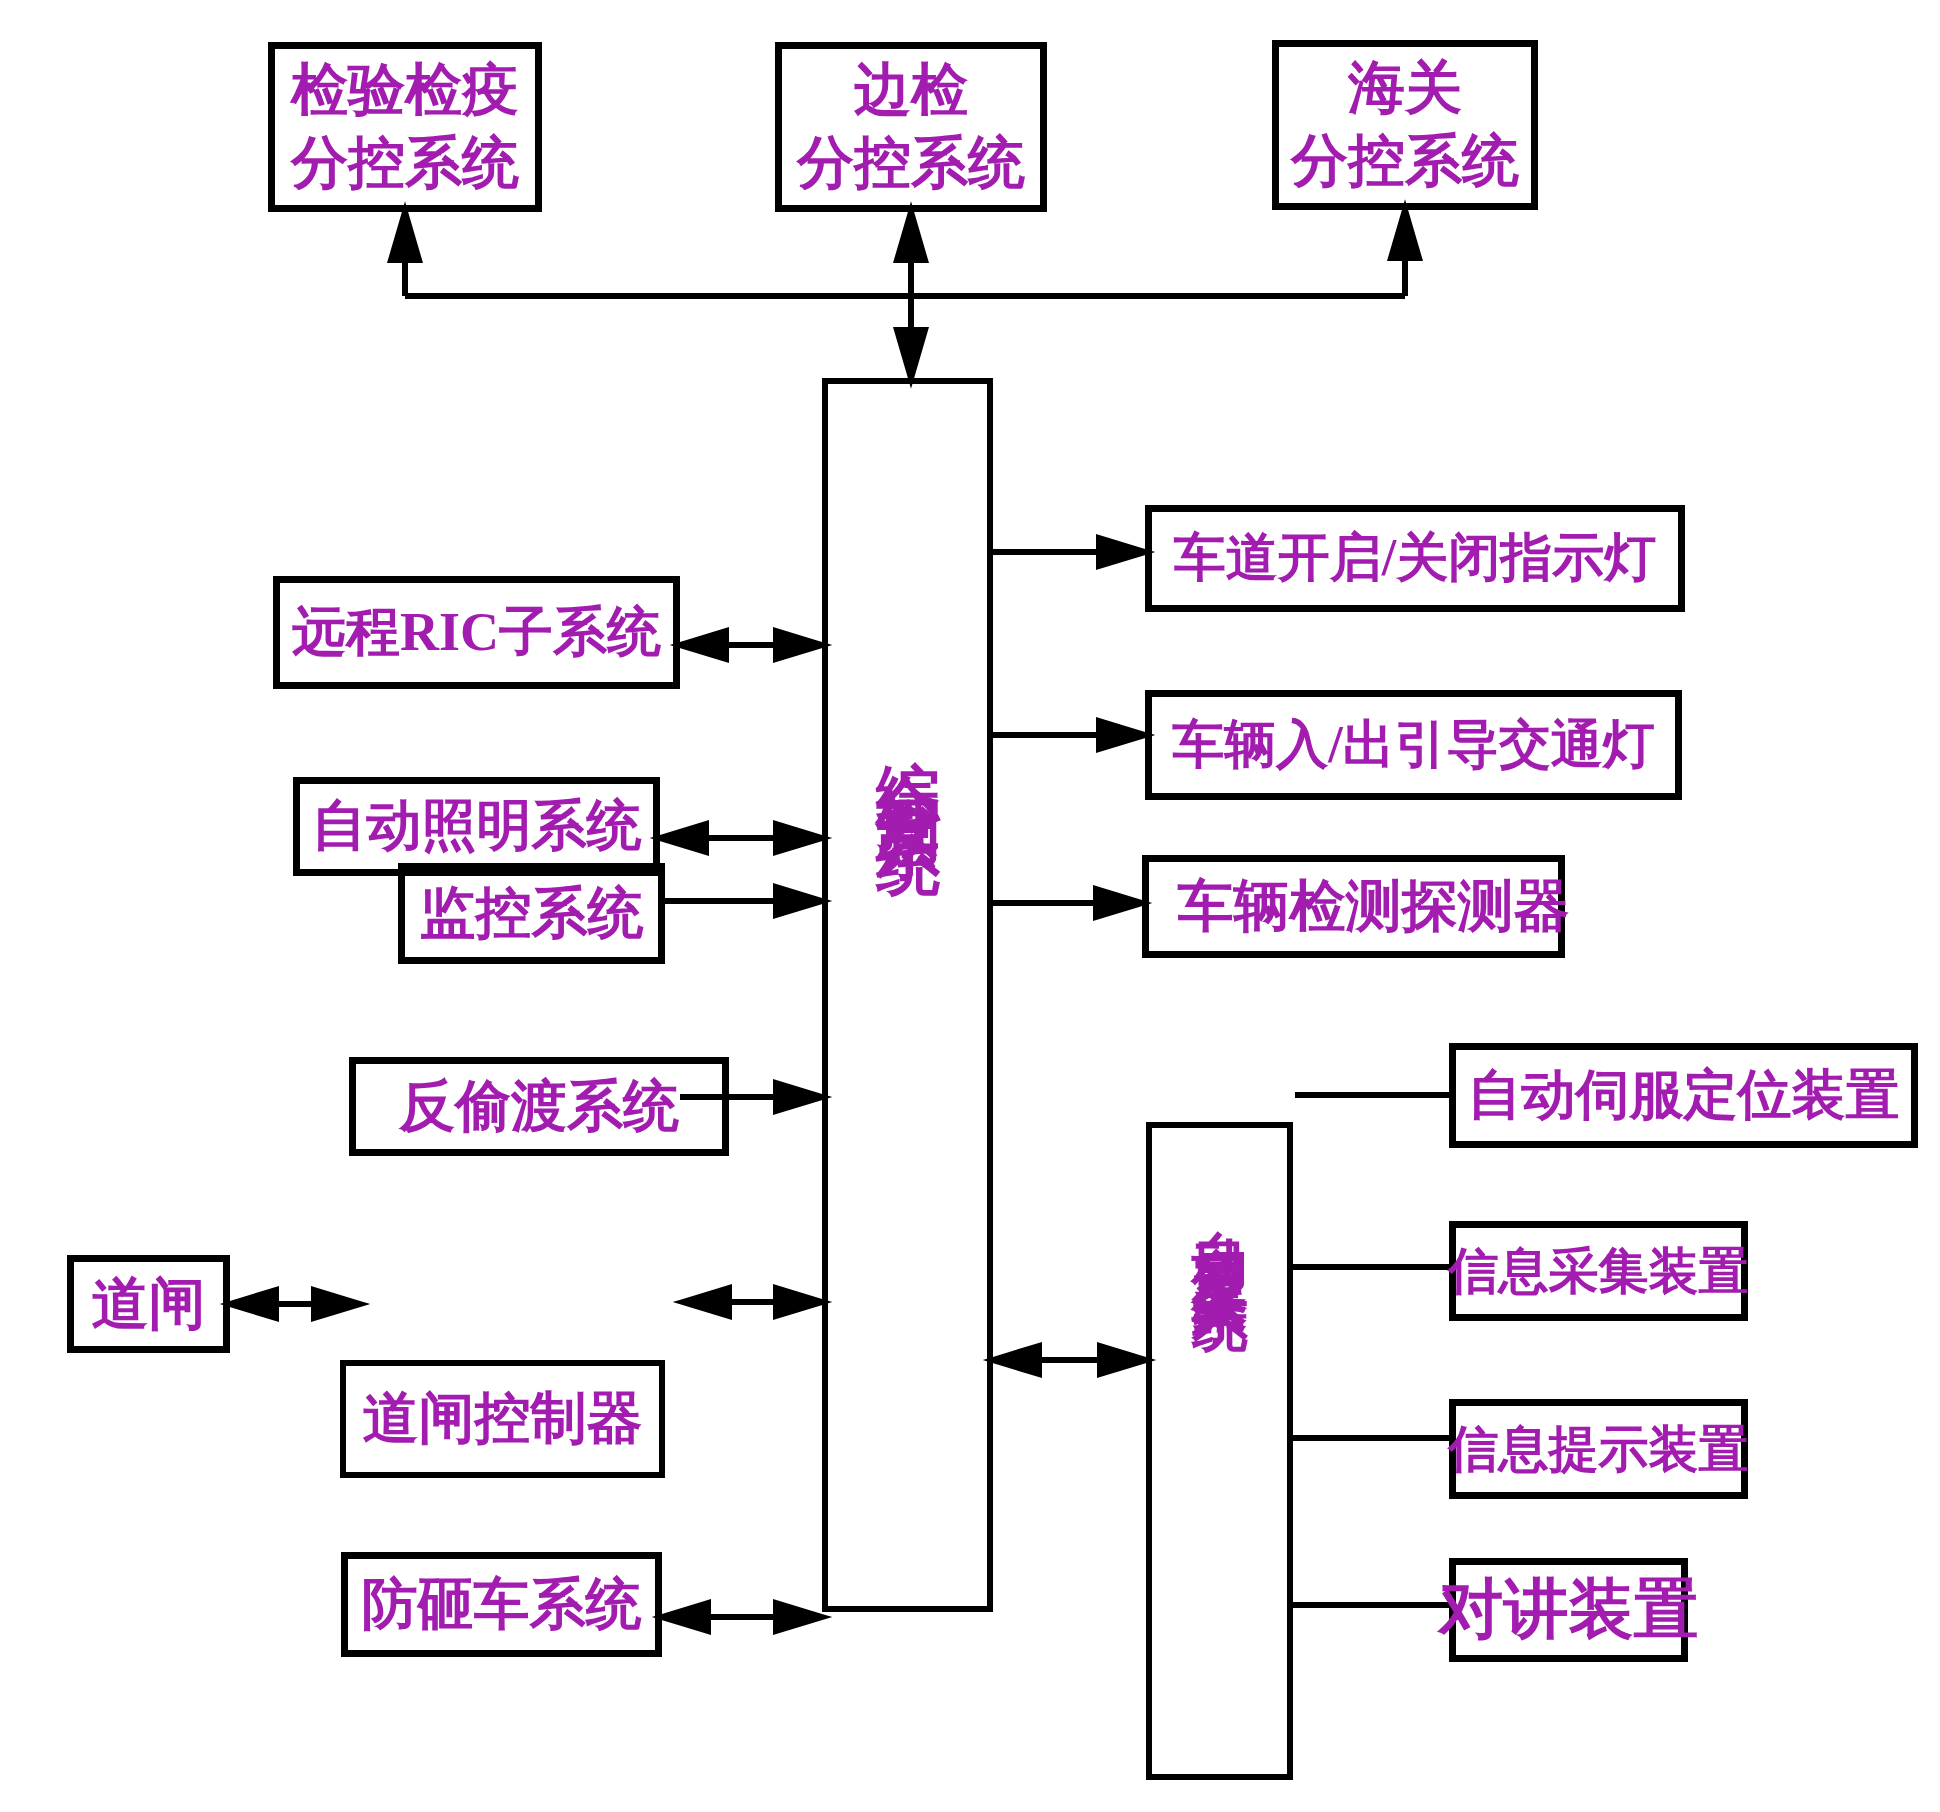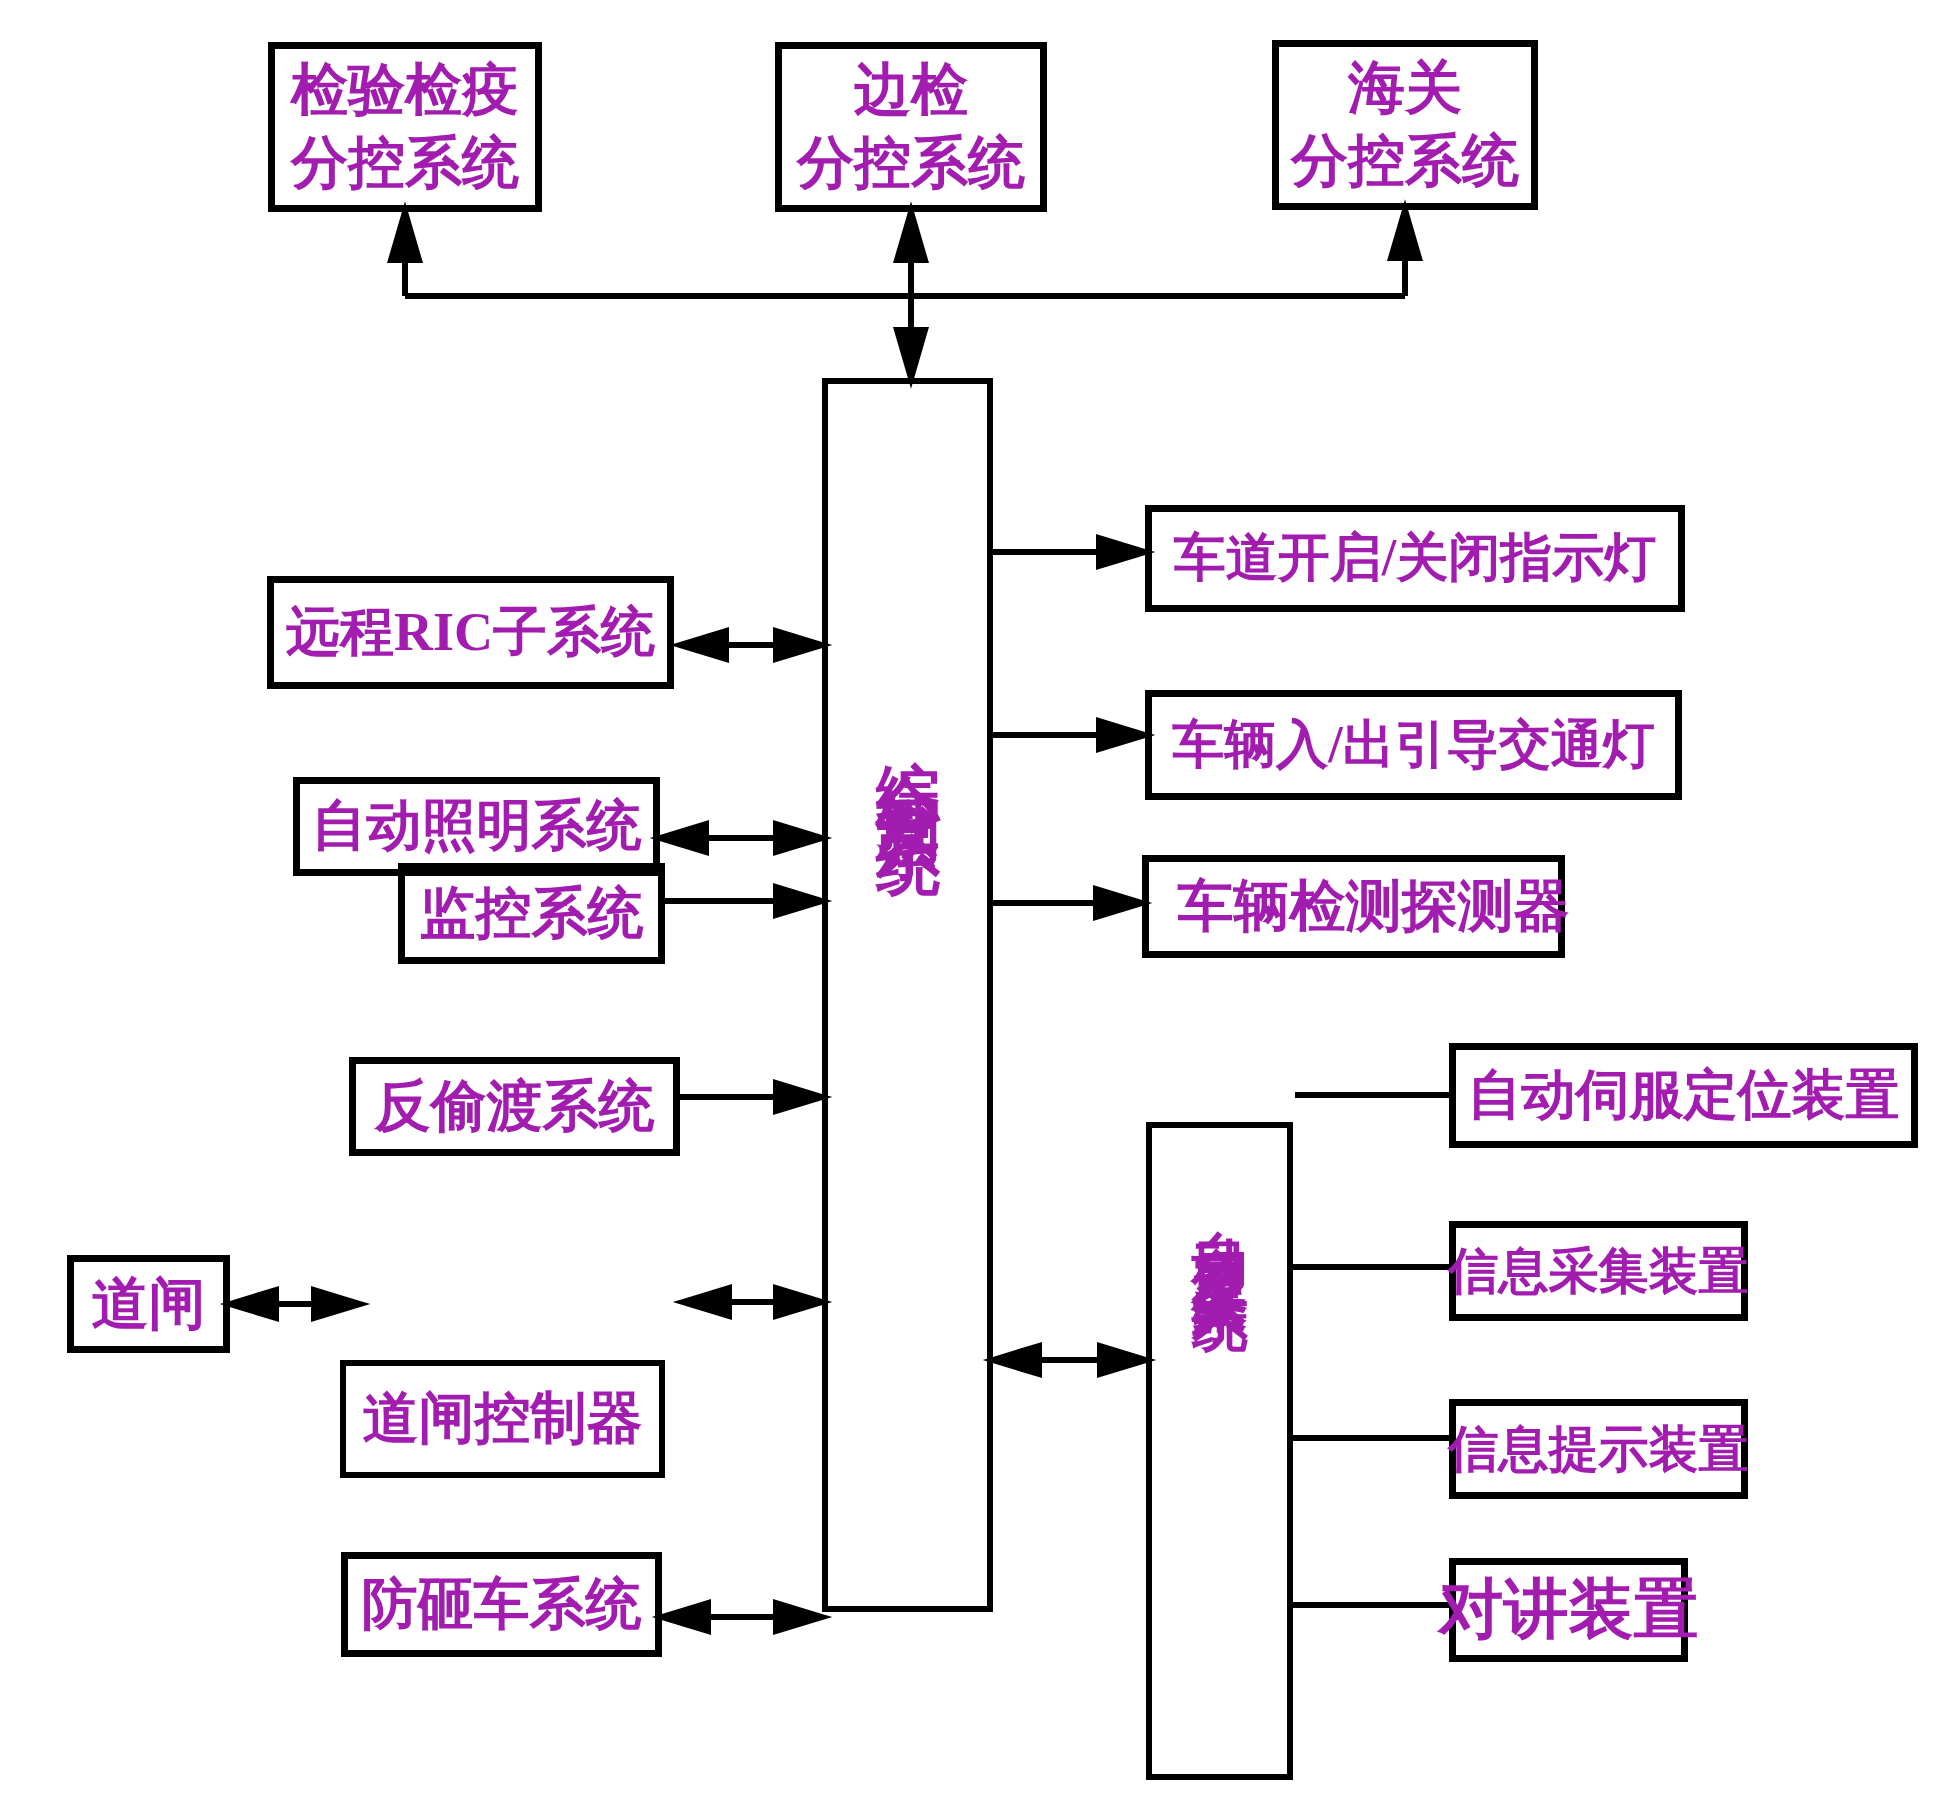--- a/index.html
+++ b/index.html
@@ -27,24 +27,24 @@
   #box-quarantine      {left:268px;top:42px;width:274px;height:170px;font-size:57px;}
   #box-border-inspect  {left:775px;top:42px;width:272px;height:170px;font-size:57px;}
   #box-customs         {left:1272px;top:40px;width:266px;height:170px;font-size:57px;}
   
   #box-central{
     left:822px;top:378px;width:171px;height:1234px;
     justify-content:flex-start;font-size:64px;
   }
   #box-central .vtext{letter-spacing:14px;padding-top:324px;}
   
-  #box-remote-ric      {left:267px;top:576px;width:407px;height:113px;font-size:54px;}
+  #box-remote-ric      {left:273px;top:576px;width:407px;height:113px;font-size:54px;}
   #box-auto-lighting   {left:293px;top:777px;width:367px;height:99px;font-size:55px;}
   #box-monitoring      {left:398px;top:863px;width:267px;height:101px;font-size:56px;}
-  #box-anti-stowaway   {left:349px;top:1057px;width:331px;height:99px;font-size:56px;}
+  #box-anti-stowaway   {left:349px;top:1057px;width:380px;height:99px;font-size:56px;}
   #box-barrier-gate    {left:67px;top:1255px;width:163px;height:98px;font-size:57px;}
   #box-barrier-ctrl    {left:340px;top:1360px;width:325px;height:118px;font-size:56px;border-width:6px;}
   #box-anti-smash      {left:341px;top:1552px;width:321px;height:105px;font-size:56px;}
   
   #box-lane-indicator  {left:1145px;top:505px;width:540px;height:107px;font-size:52px;}
   #box-guide-light     {left:1145px;top:690px;width:537px;height:110px;font-size:52px;}
   #box-vehicle-detect  {left:1142px;top:855px;width:423px;height:103px;font-size:56px;padding-left:40px;}
   #box-auto-servo      {left:1449px;top:1043px;width:469px;height:105px;font-size:54px;}
   #box-auto-position{
     left:1146px;top:1122px;width:147px;height:658px;

